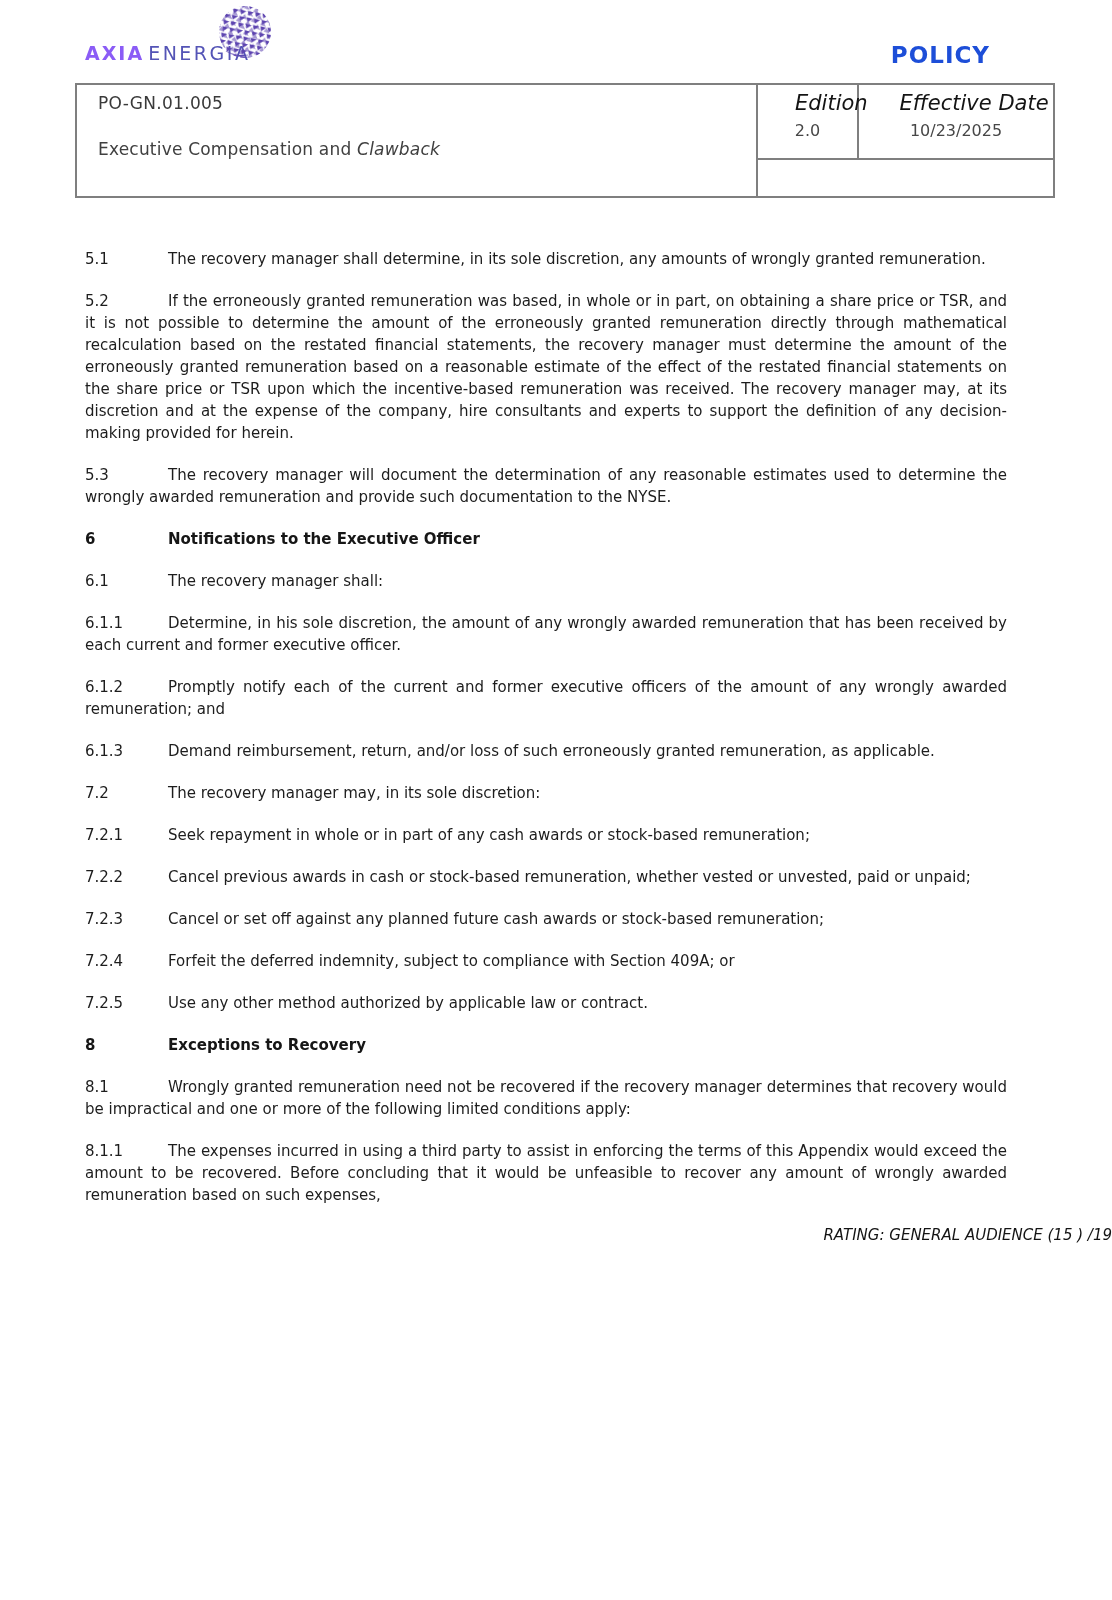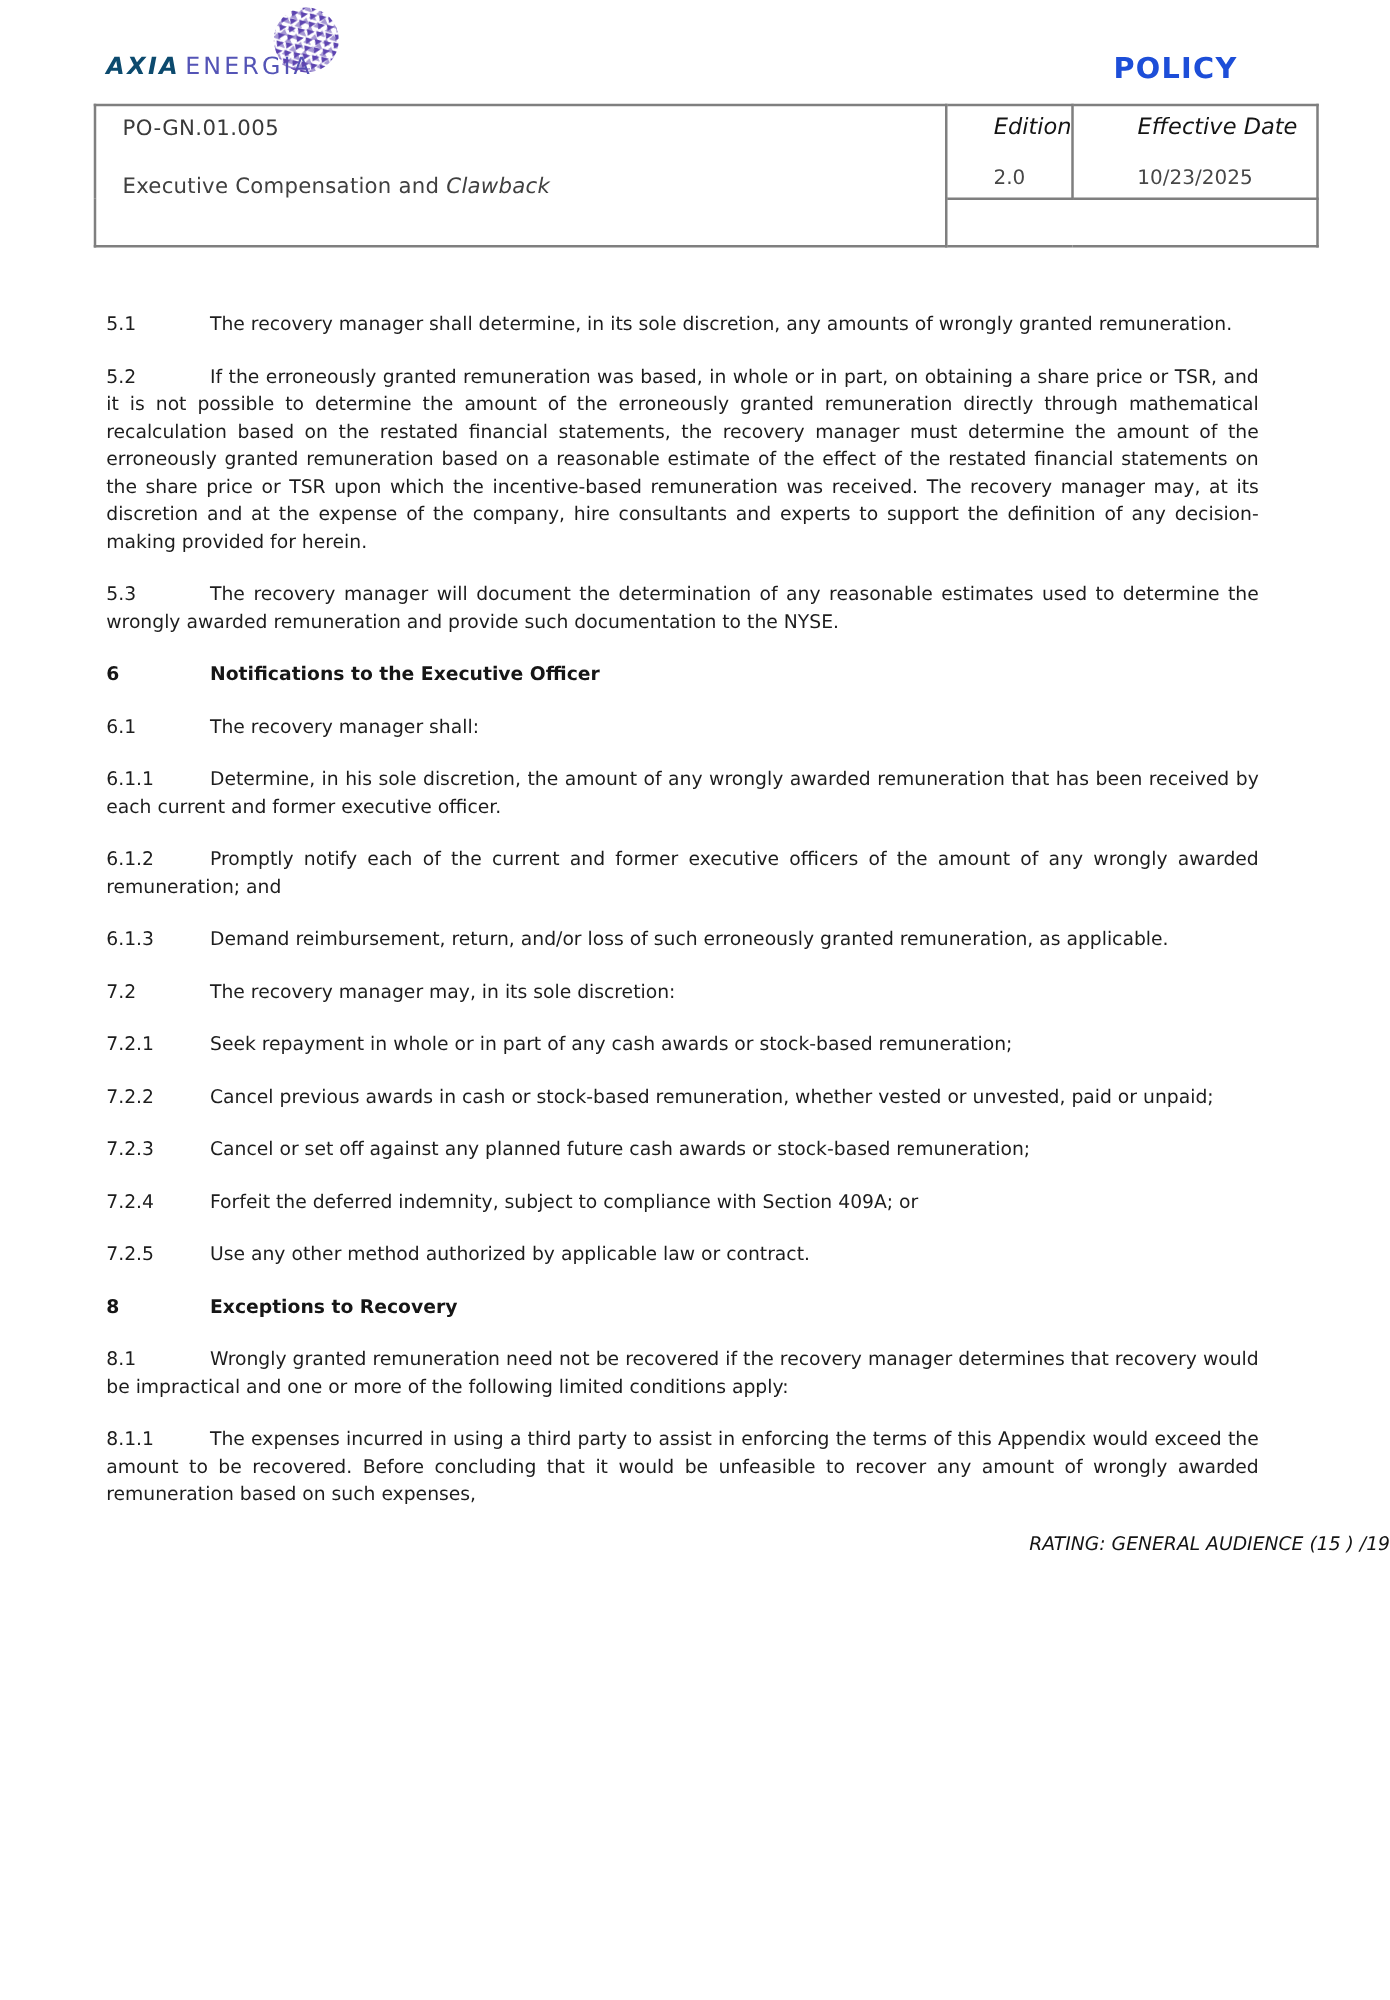--- a/index.html
+++ b/index.html
@@ -3,40 +3,40 @@
 <meta charset="utf-8">
 <style>
   html,body{margin:0;padding:0;background:#ffffff;}
   .page{
     position:relative;width:1112px;height:1600px;background:#ffffff;
     font-family:"DejaVu Sans",sans-serif;color:#1b1b1b;overflow:hidden;
   }
   
   .brand-row{position:relative;height:83px;}
   .logo{position:absolute;left:85px;top:42px;white-space:nowrap;font-size:19px;}
-  .brand-a{color:#0c4a6e;font-weight:bold;letter-spacing:2px;font-style:italic;}
+  .brand-a{color:#8b5cf6;font-weight:bold;letter-spacing:2px;}
   .brand-b{color:#5454b6;letter-spacing:2.5px;margin-left:4px;}
   .globe{position:absolute;left:218px;top:5px;}
   .doc-type{
     position:absolute;right:122px;top:42px;
     color:#1d4ed8;font-weight:bold;font-size:23px;letter-spacing:1px;
   }
   
   .head-table{
     margin-left:75px;border-collapse:collapse;table-layout:fixed;width:937px;
   }
   .head-table td{border:2px solid #7f7f7f;}
   .cell-main{width:648px;vertical-align:top;padding:8px 10px 8px 21px;}
   .doc-code{font-size:17px;font-weight:normal;color:#3a3a3a;letter-spacing:.3px;}
   .doc-title{margin-top:26px;font-size:17px;font-weight:normal;color:#404040;letter-spacing:.2px;}
   .cell-ed{width:97px;}
   .cell-eff{width:192px;}
   .cell-ed,.cell-eff{text-align:center;vertical-align:top;padding-top:6px;height:66px;}
-  .lbl{font-style:italic;font-size:18px;color:#141414;margin-left:36px;}
-  .val{margin-top:20px;font-size:16px;color:#474747;}
+  .lbl{font-style:italic;font-size:21px;color:#141414;margin-left:36px;}
+  .val{margin-top:6px;font-size:16px;color:#474747;}
   .cell-empty{height:34px;}
   
   .body-text{
     margin:50px 105px 0 85px;text-align:justify;
     font-size:15px;line-height:22px;color:#1d1d1d;
   }
   .para{margin:0 0 20px 0;}
   .para .num{display:inline-block;width:83px;}
   .heading{font-weight:bold;color:#161616;}
   

